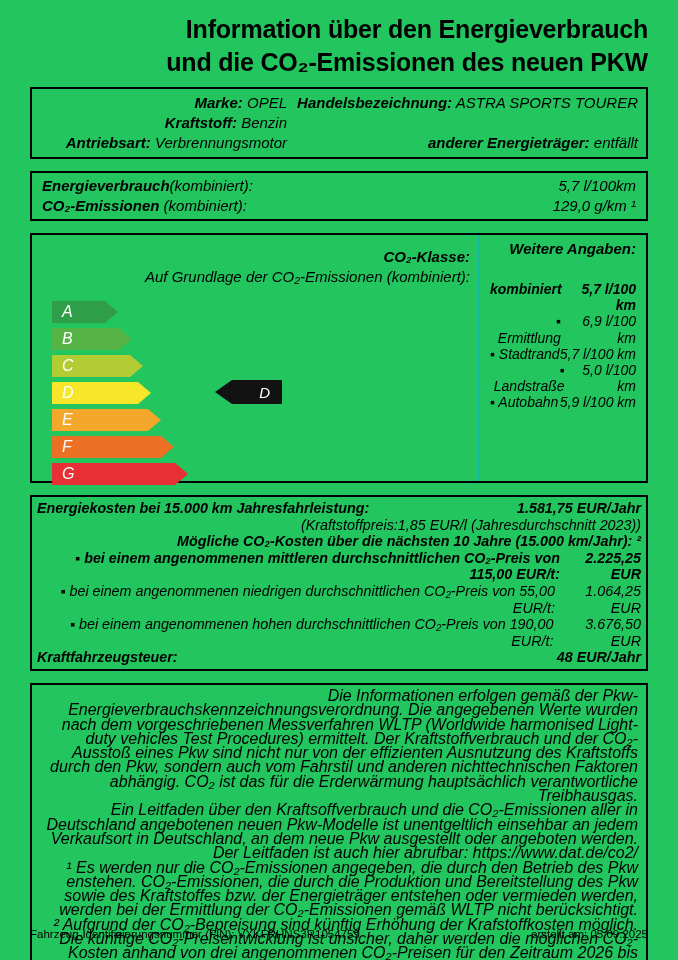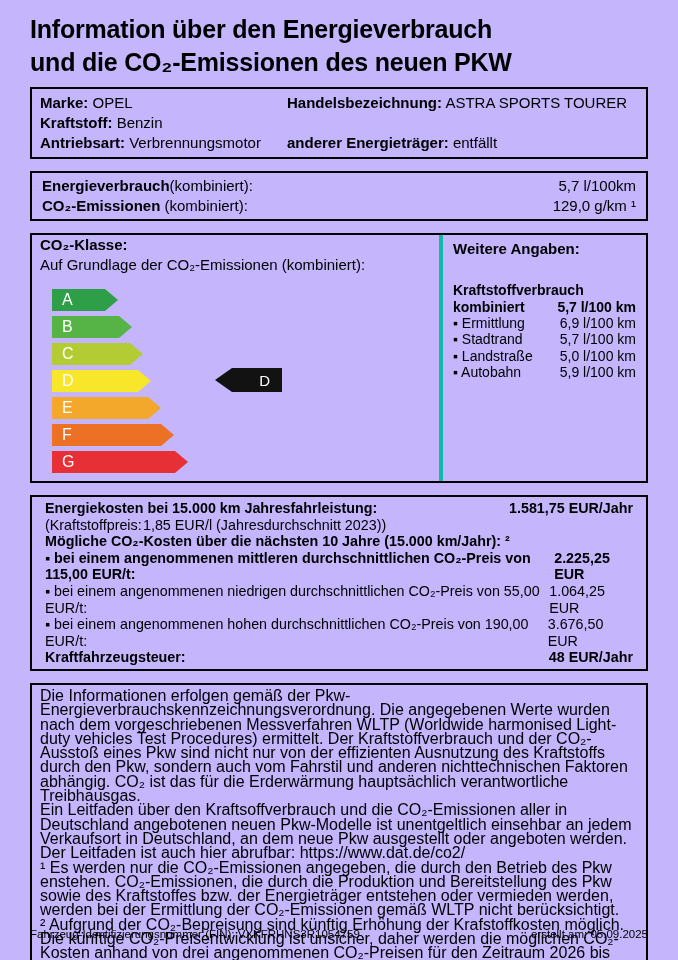--- a/index.html
+++ b/index.html
@@ -1,52 +1,52 @@
 <!DOCTYPE html>
 <html><head>
 <meta charset="utf-8">
 <style>
   html,body{margin:0;padding:0;background:#fff;}
   .page{
-    position:relative;width:678px;height:960px;background:#c4b5fd;color:#000;
-    font-family:"Liberation Sans", sans-serif;overflow:hidden;
+    position:relative;width:678px;height:960px;background:#22c55e;color:#000;
+    font-family:"Liberation Sans", sans-serif;overflow:hidden;text-align:right;
   }
   .b{font-weight:bold;}
   .title{margin:13px 30px 8px 30px;font-size:25px;font-weight:bold;line-height:33px;letter-spacing:-0.2px;}
-  .box{border:2px solid #000;margin-left:30px;margin-right:30px;box-sizing:border-box;}
+  .box{border:2px solid #000;margin-left:30px;margin-right:30px;box-sizing:border-box;font-style:italic;}
   
   .box1{margin-top:8px;display:flex;padding:4px 8px;font-size:15px;line-height:20px;}
   .box1 .col-left{width:247px;}
   .box1 .col-right{flex:1;}
   
   .box2{margin-top:12px;padding:3px 10px;font-size:15px;line-height:20px;}
   .row-split{display:flex;justify-content:space-between;}
   
   .box3{margin-top:12px;height:250px;display:flex;}
-  .co2-left{width:411px;border-right:4px solid #14b8a6;padding:0 8px;box-sizing:border-box;}
+  .co2-left{width:448px;border-right:2px solid #14b8a6;padding:12px 8px;box-sizing:border-box;}
   .fs15{font-size:15px;line-height:20px;}
   .arrows{margin-top:14px;margin-left:12px;}
   .arrow-row{position:relative;height:22px;margin-bottom:5px;}
   .arrow{
     height:22px;color:#fff;font-size:16px;display:flex;align-items:center;
     padding-left:10px;box-sizing:border-box;
     clip-path:polygon(0 0, calc(100% - 13px) 0, 100% 50%, calc(100% - 13px) 100%, 0 100%);
   }
   .indicator{
     position:absolute;left:163px;top:-2px;width:67px;height:24px;color:#fff;
     display:flex;align-items:center;justify-content:flex-end;padding-right:12px;
     box-sizing:border-box;font-size:15px;
     clip-path:polygon(0 50%, 17px 0, 100% 0, 100% 100%, 17px 100%);
   }
   .co2-right{flex:1;padding:4px 10px;box-sizing:border-box;}
   .wa-heading{margin-bottom:22px;}
   .wa-table-heading{font-size:14px;line-height:18px;}
   .wa-row{display:flex;justify-content:space-between;font-size:14px;line-height:16.2px;}
   
-  .box4{margin-top:12px;padding:3px 13px;font-size:14.3px;line-height:16.6px;}
+  .box4{margin-top:12px;padding:3px 5px;font-size:14.3px;line-height:16.6px;}
   .kp-gap{display:inline-block;width:98px;}
   
   .box5{margin-top:12px;padding:4px 8px;font-size:16px;line-height:14.3px;}
   .box5 p{margin:0;}
   
   .footer{
     position:absolute;left:30px;right:30px;bottom:20px;display:flex;
     justify-content:space-between;font-size:11.5px;gap:48px;
   }
 </style>
@@ -124,21 +124,20 @@
         </div>
         <div class="arrow-row">
           <div class="arrow" style="width: 136px; background: rgb(230, 48, 53);">
               <span>G</span>
             </div>
         </div>
       </div>
     </div>
     <div class="co2-right">
       <div class="b fs15 wa-heading">Weitere Angaben:</div>
-      <div class="b wa-table-heading">Kraftstoffverbrauch</div>
       <div class="wa-row b">
           <span>kombiniert</span>
           <span>5,7 l/100 km</span>
         </div>
       <div class="wa-row">
           <span>▪ Ermittlung</span>
           <span>6,9 l/100 km</span>
         </div>
       <div class="wa-row">
           <span>▪ Stadtrand</span>

